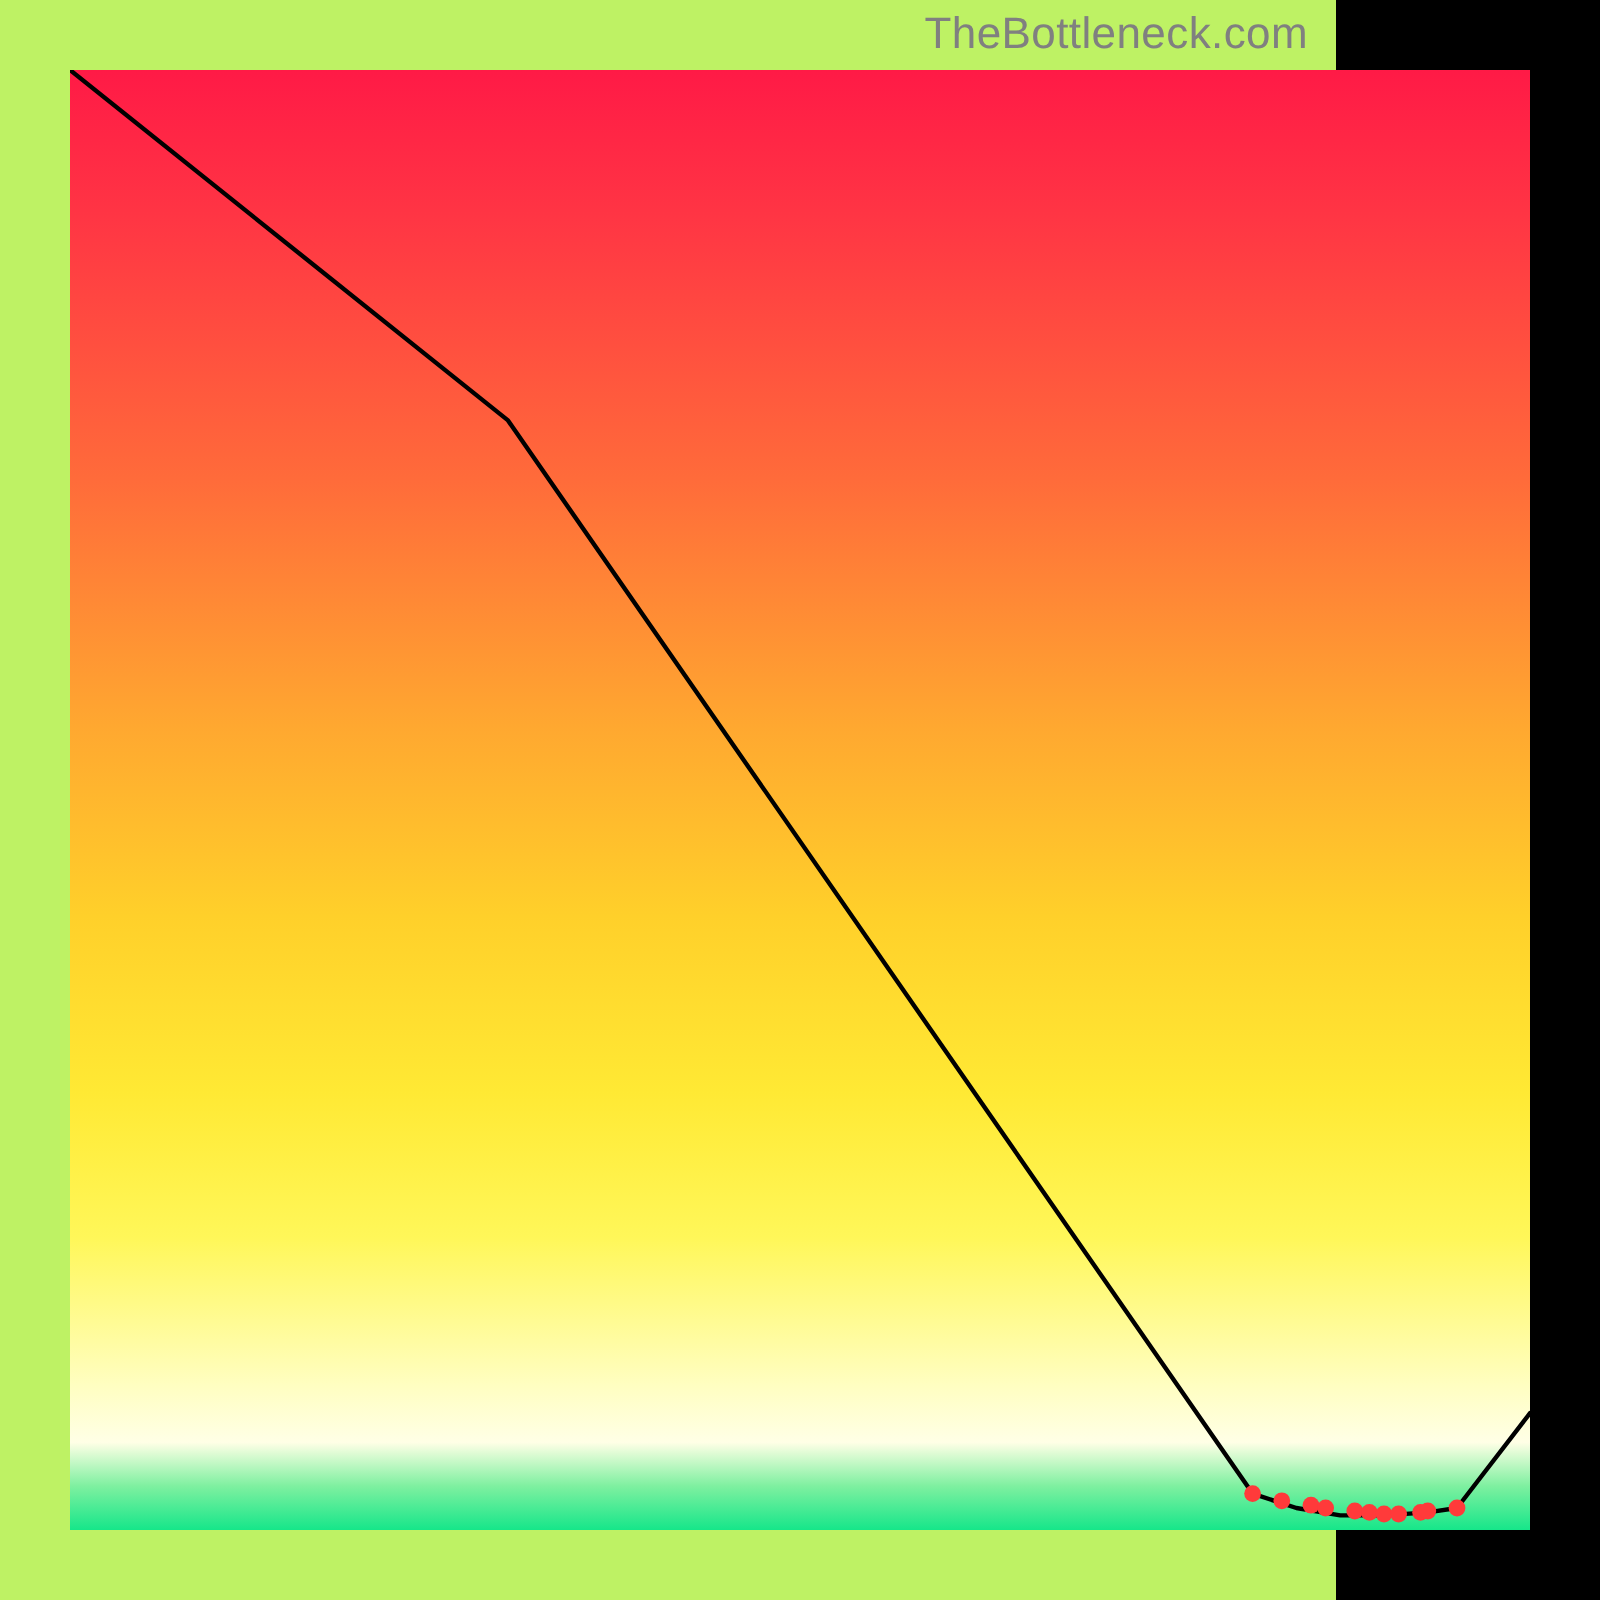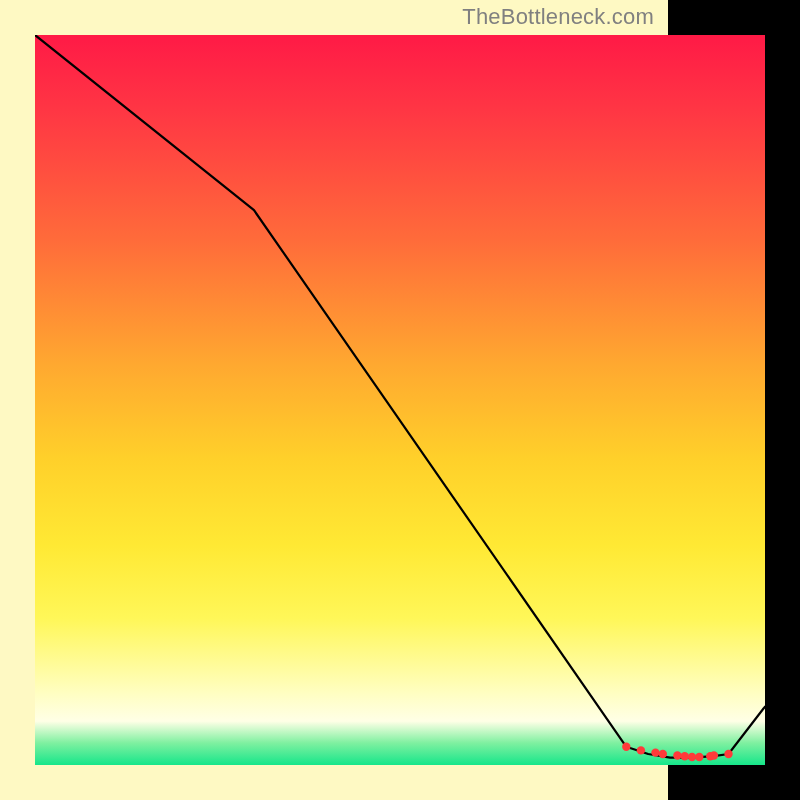--- a/index.html
+++ b/index.html
@@ -8,21 +8,21 @@
     width: 800px;
     height: 800px;
     background: #000;
     font-family: Arial, Helvetica, sans-serif;
     overflow: hidden;
   }
   .frame {
     position: relative;
     width: 668px;
     height: 800px;
-    background: #fef9c3;
+    background: #bef264;
     text-decoration: underline;
   }
   .watermark {
     position: absolute;
     top: 4px;
     right: 14px;
     color: #808080;
     font-size: 22px;
     letter-spacing: 0.2px;
     font-weight: 500;

